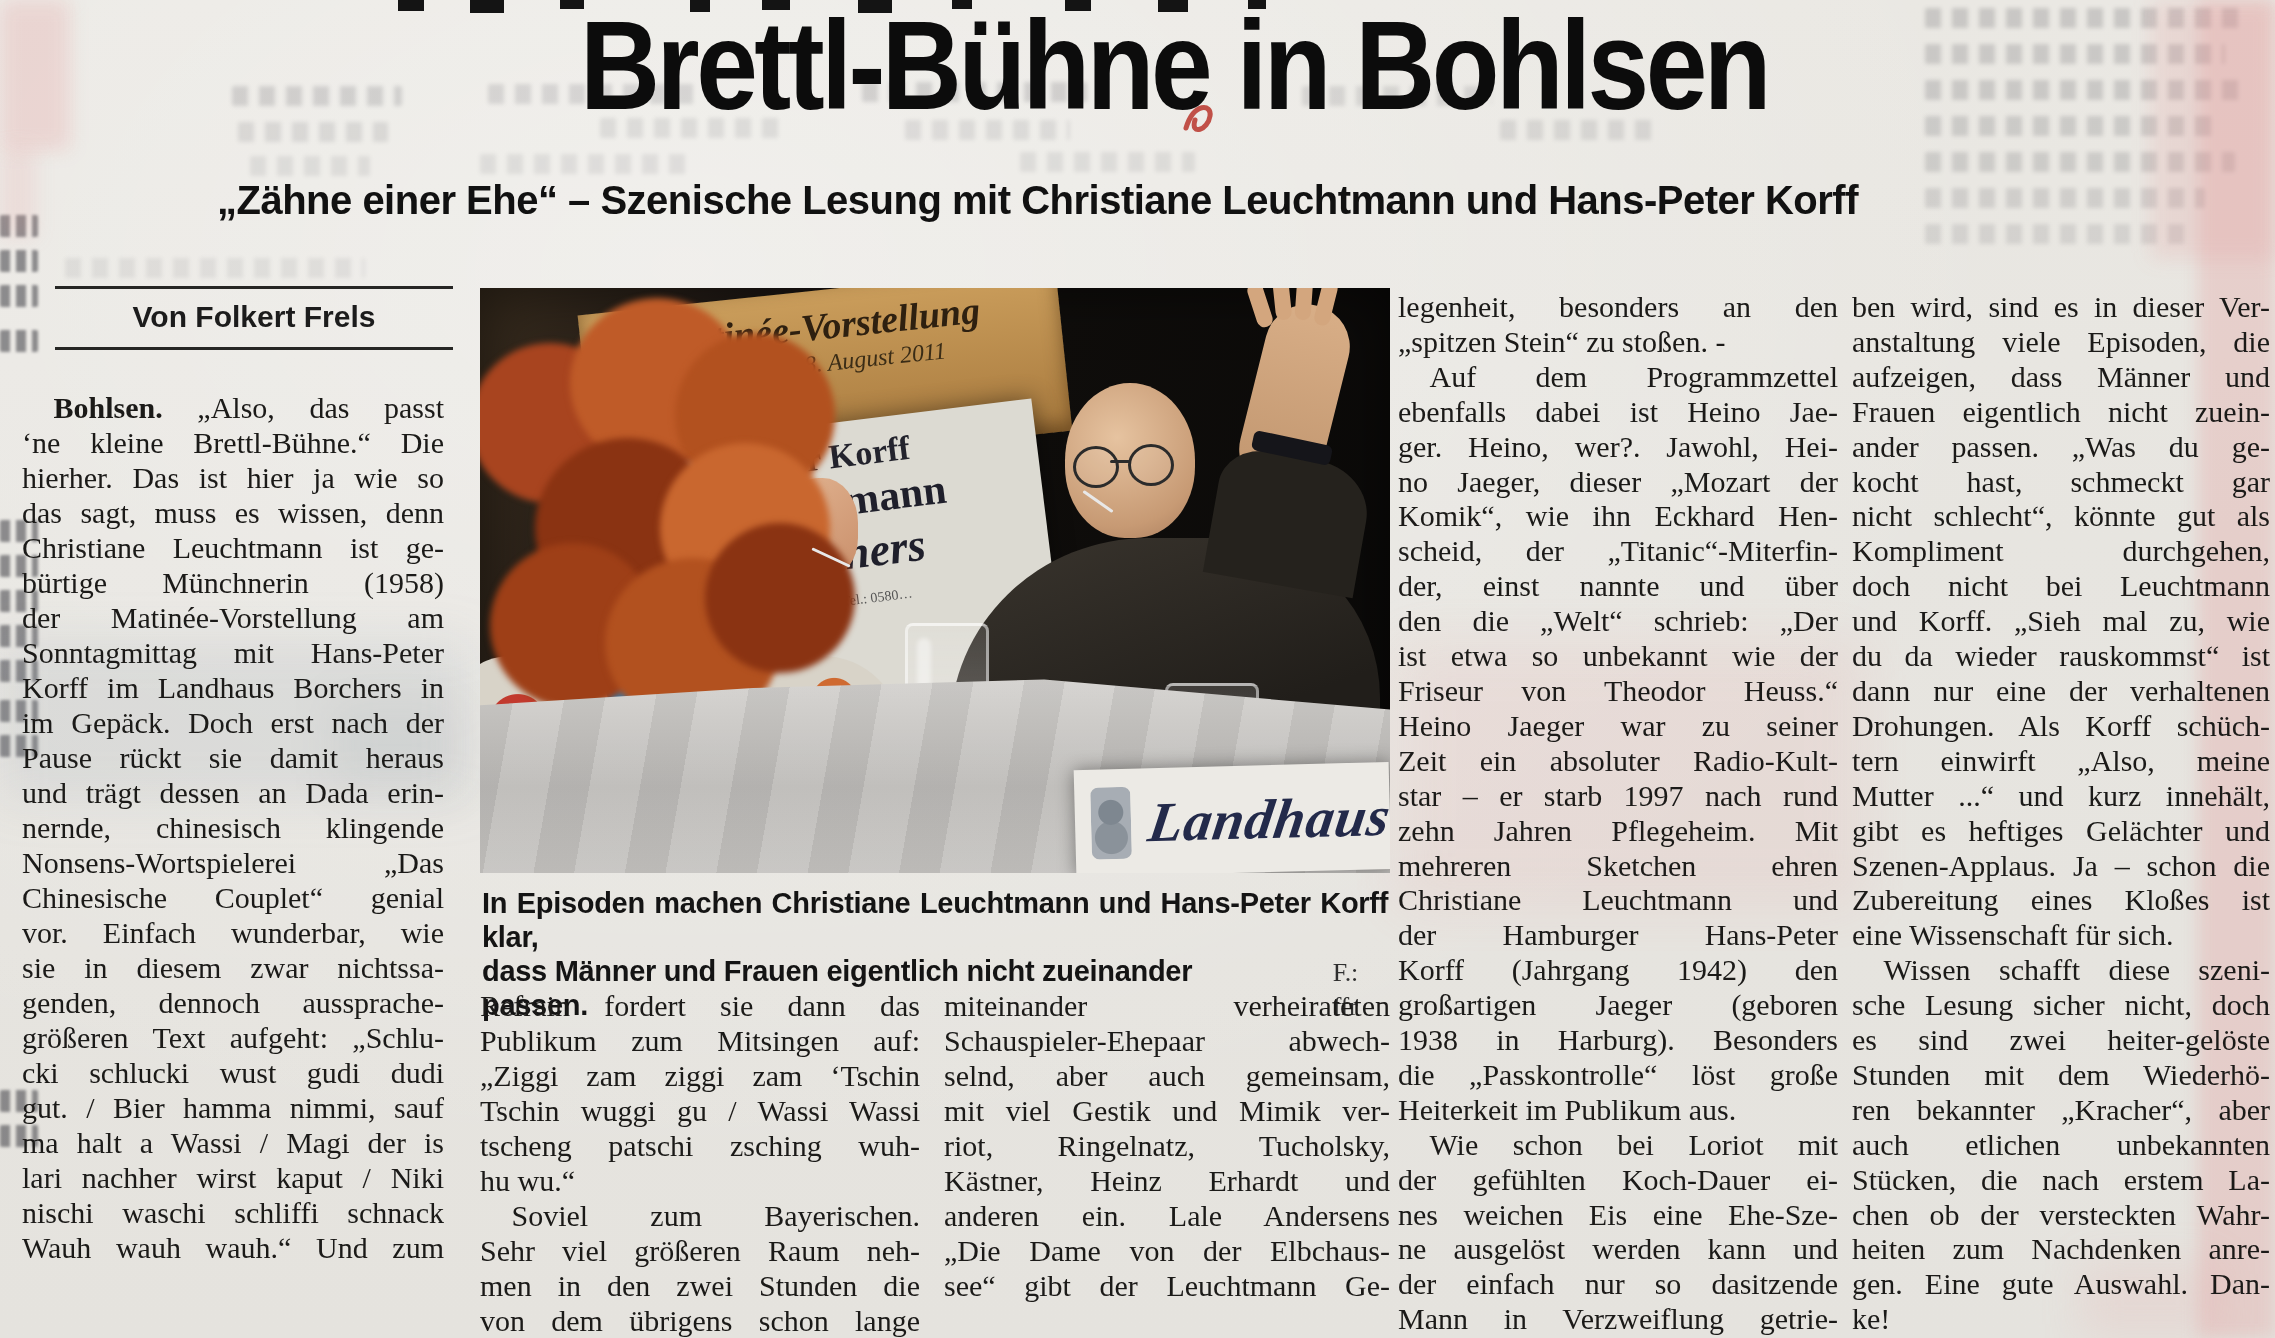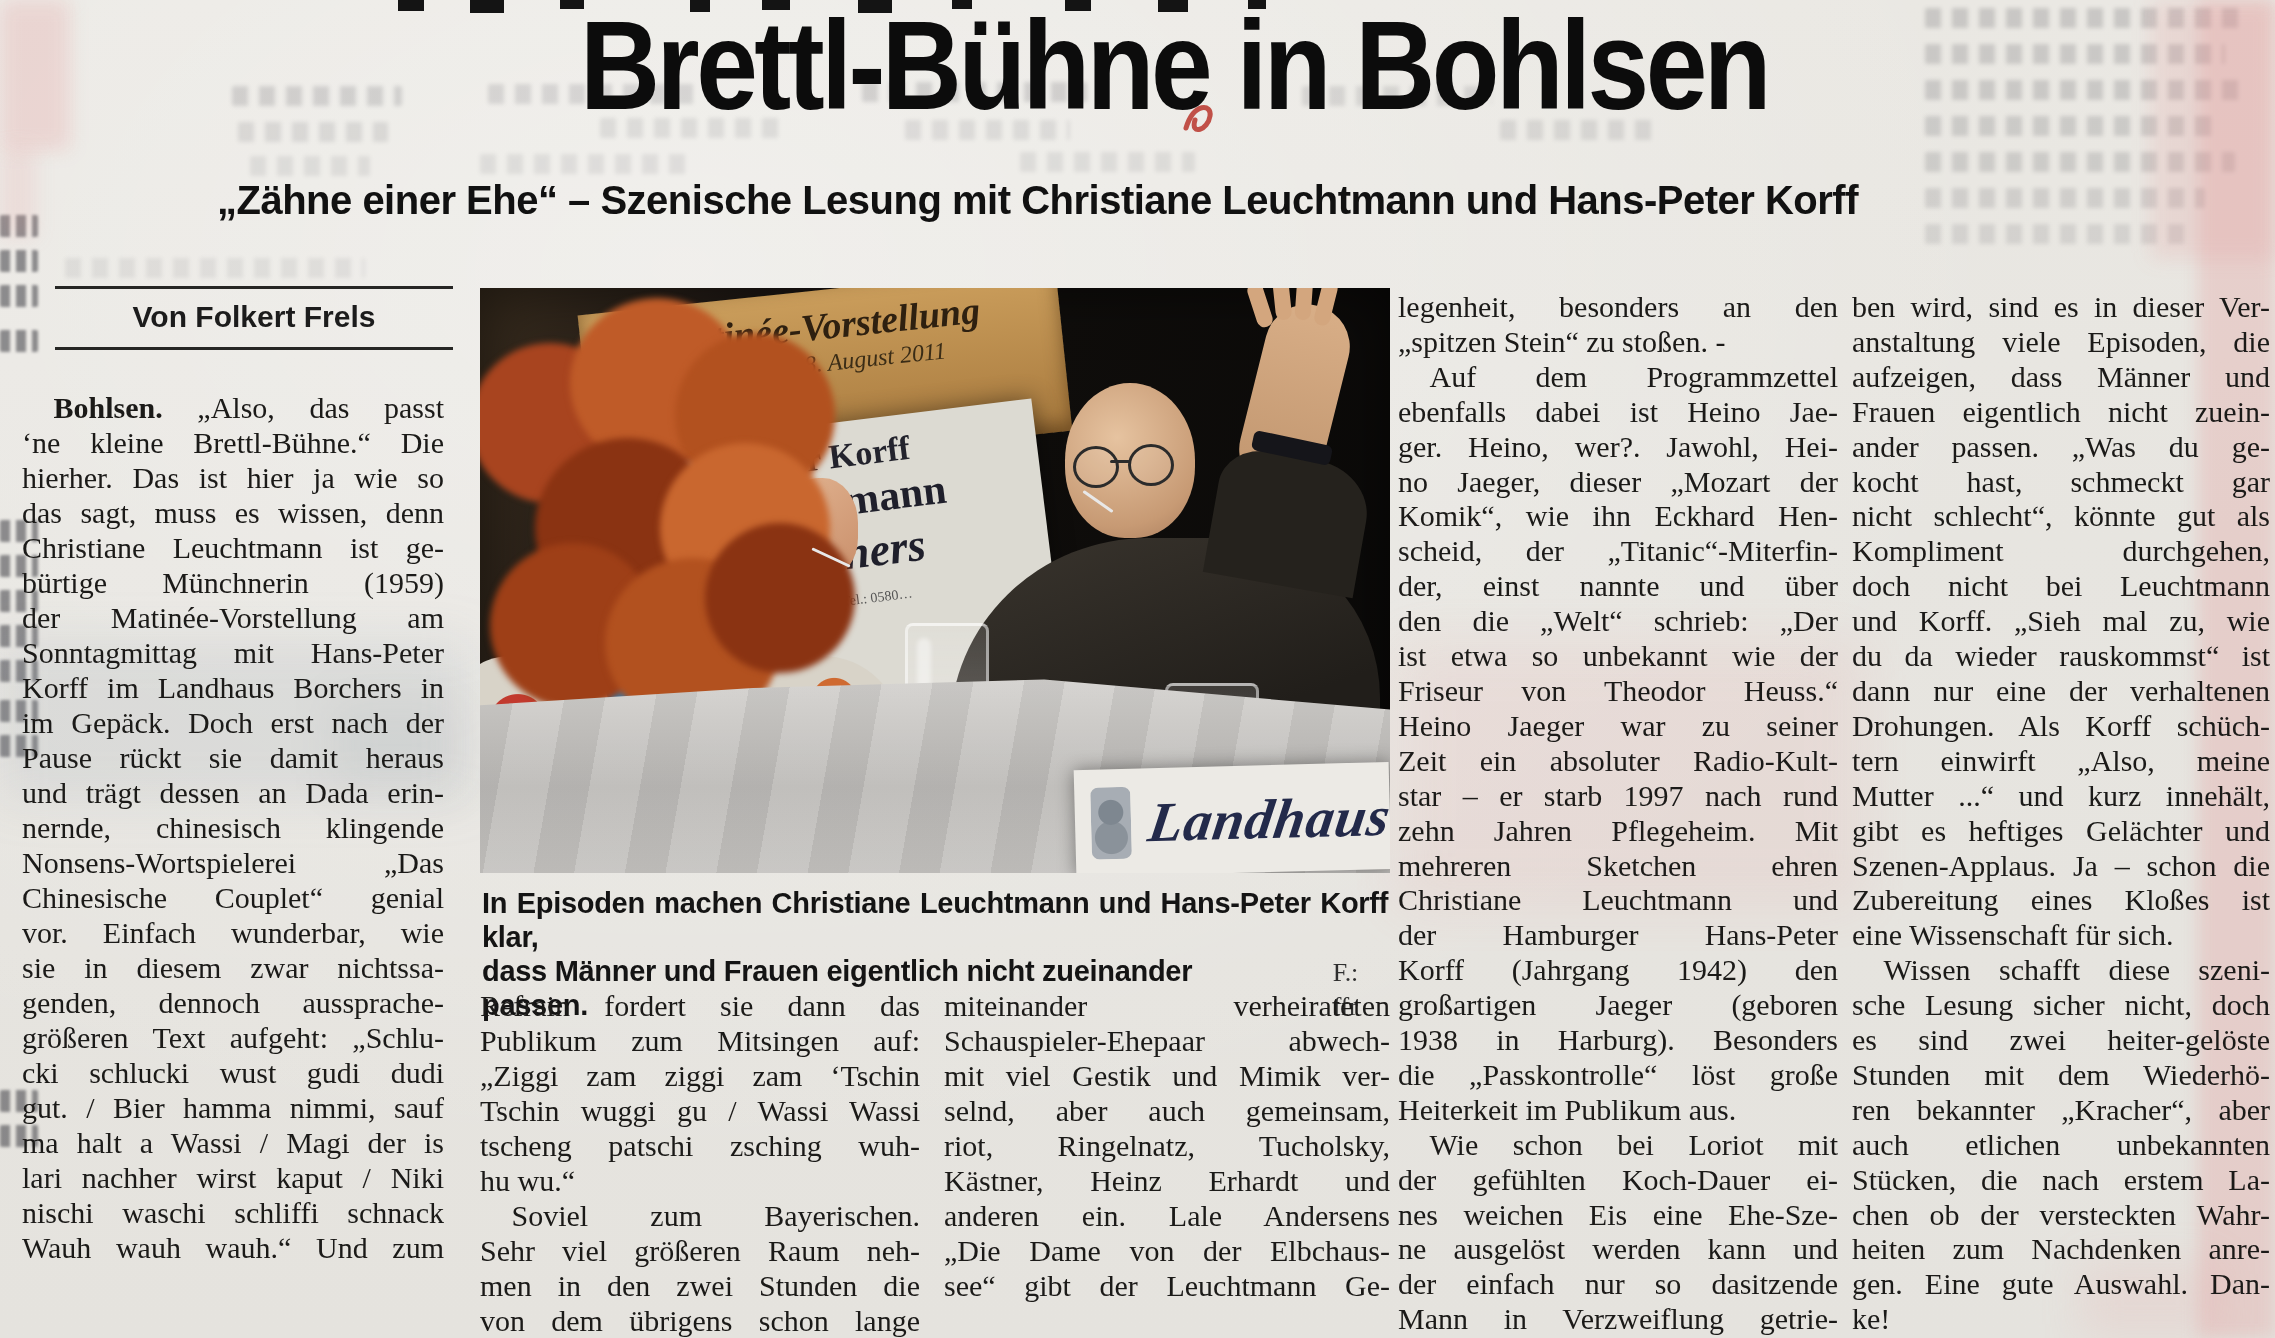--- a/index.html
+++ b/index.html
@@ -231,21 +231,21 @@
       <span class="credit">F.: ffr</span>
     </div>
   </div>
 
   <div class="col" style="left:22px;top:390px;width:422px;">
       <div class="tl ind"><b>Bohlsen.</b> „Also, das passt</div>
       <div class="tl">‘ne kleine Brettl-Bühne.“ Die</div>
       <div class="tl">hierher. Das ist hier ja wie so</div>
       <div class="tl">das sagt, muss es wissen, denn</div>
       <div class="tl">Christiane Leuchtmann ist ge-</div>
-      <div class="tl">bürtige Münchnerin (1959)</div>
+      <div class="tl">bürtige Münchnerin (1958)</div>
       <div class="tl">der Matinée-Vorstellung am</div>
       <div class="tl">Sonntagmittag mit Hans-Peter</div>
       <div class="tl">Korff im Landhaus Borchers in</div>
       <div class="tl">im Gepäck. Doch erst nach der</div>
       <div class="tl">Pause rückt sie damit heraus</div>
       <div class="tl">und trägt dessen an Dada erin-</div>
       <div class="tl">nernde, chinesisch klingende</div>
       <div class="tl">Nonsens-Wortspielerei „Das</div>
       <div class="tl">Chinesische Couplet“ genial</div>
       <div class="tl">vor. Einfach wunderbar, wie</div>
@@ -267,22 +267,22 @@
       <div class="tl">tscheng patschi zsching wuh-</div>
       <div class="tl end">hu wu.“</div>
       <div class="tl ind">Soviel zum Bayerischen.</div>
       <div class="tl">Sehr viel größeren Raum neh-</div>
       <div class="tl">men in den zwei Stunden die</div>
       <div class="tl">von dem übrigens schon lange</div>
     </div>
   <div class="col" style="left:944px;top:988px;width:446px;">
       <div class="tl">miteinander verheirateten</div>
       <div class="tl">Schauspieler-Ehepaar abwech-</div>
+      <div class="tl">selnd, aber auch gemeinsam,</div>
       <div class="tl">mit viel Gestik und Mimik ver-</div>
-      <div class="tl">selnd, aber auch gemeinsam,</div>
       <div class="tl">riot, Ringelnatz, Tucholsky,</div>
       <div class="tl">Kästner, Heinz Erhardt und</div>
       <div class="tl">anderen ein. Lale Andersens</div>
       <div class="tl">„Die Dame von der Elbchaus-</div>
       <div class="tl">see“ gibt der Leuchtmann Ge-</div>
     </div>
   <div class="col tall" style="left:1398px;top:290px;width:440px;">
       <div class="tl">legenheit, besonders an den</div>
       <div class="tl end">„spitzen Stein“ zu stoßen. -</div>
       <div class="tl ind">Auf dem Programmzettel</div>

